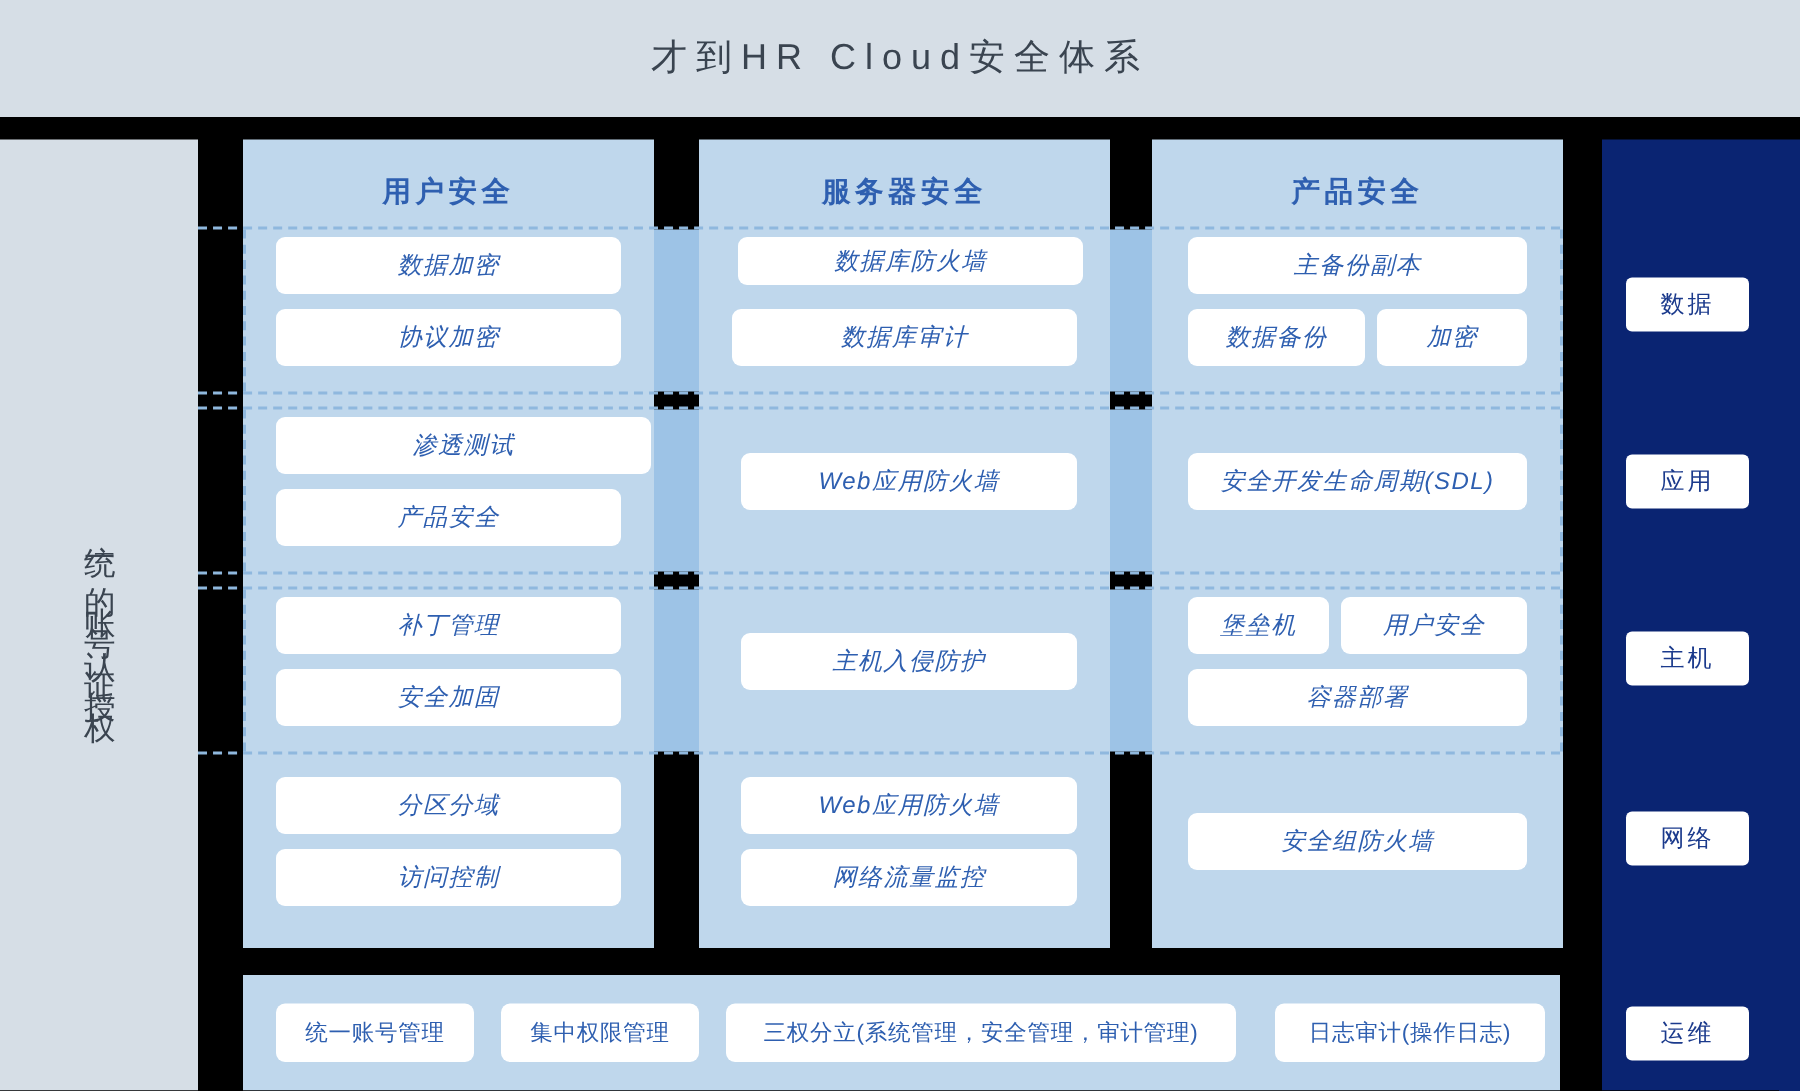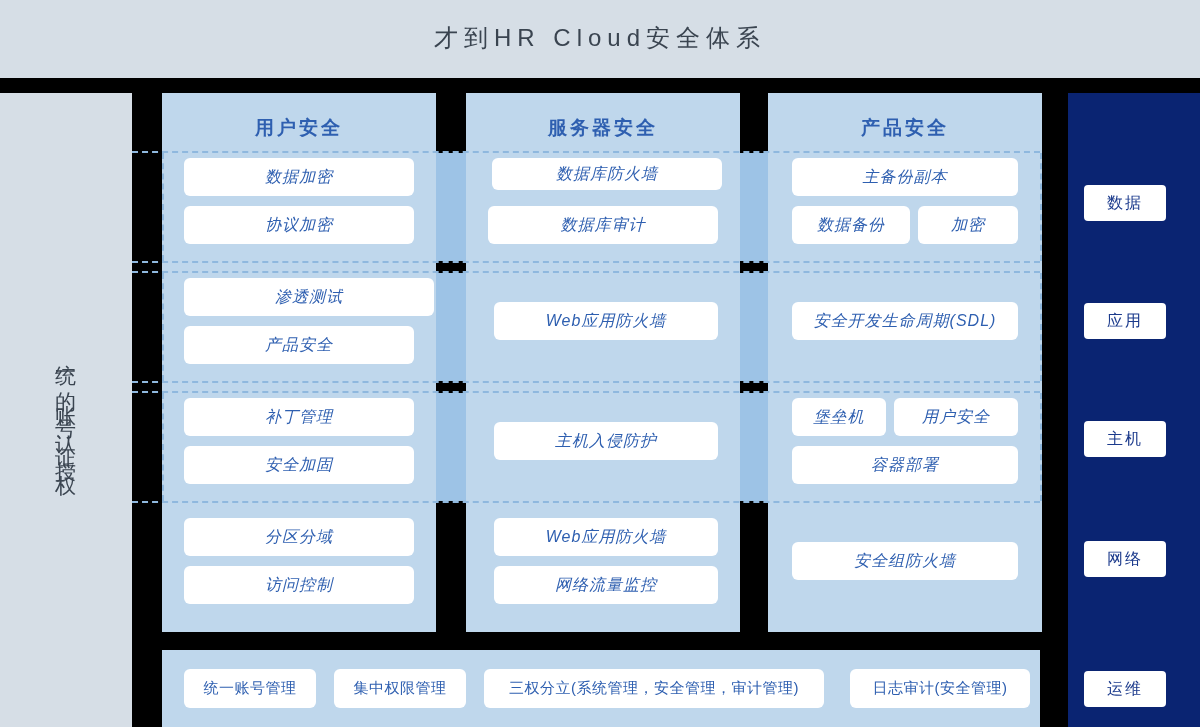--- a/index.html
+++ b/index.html
@@ -171,16 +171,16 @@
   <div class="item" style="left:660px;top:209px;width:226px;height:38px">安全开发生命周期(SDL)</div>
   <div class="item" style="left:660px;top:305px;width:94px;height:38px">堡垒机</div>
   <div class="item" style="left:762px;top:305px;width:124px;height:38px">用户安全</div>
   <div class="item" style="left:660px;top:353px;width:226px;height:38px">容器部署</div>
   <div class="item" style="left:660px;top:449px;width:226px;height:38px">安全组防火墙</div>
 
   <div id="bottom-panel">
     <div class="bottom-item" style="left:22px;width:132px">统一账号管理</div>
     <div class="bottom-item" style="left:172px;width:132px">集中权限管理</div>
     <div class="bottom-item" style="left:322px;width:340px">三权分立(系统管理，安全管理，审计管理)</div>
-    <div class="bottom-item" style="left:688px;width:180px">日志审计(安全管理)</div>
+    <div class="bottom-item" style="left:688px;width:180px">日志审计(操作日志)</div>
   </div>
 
 </div>
 
 </body></html>

